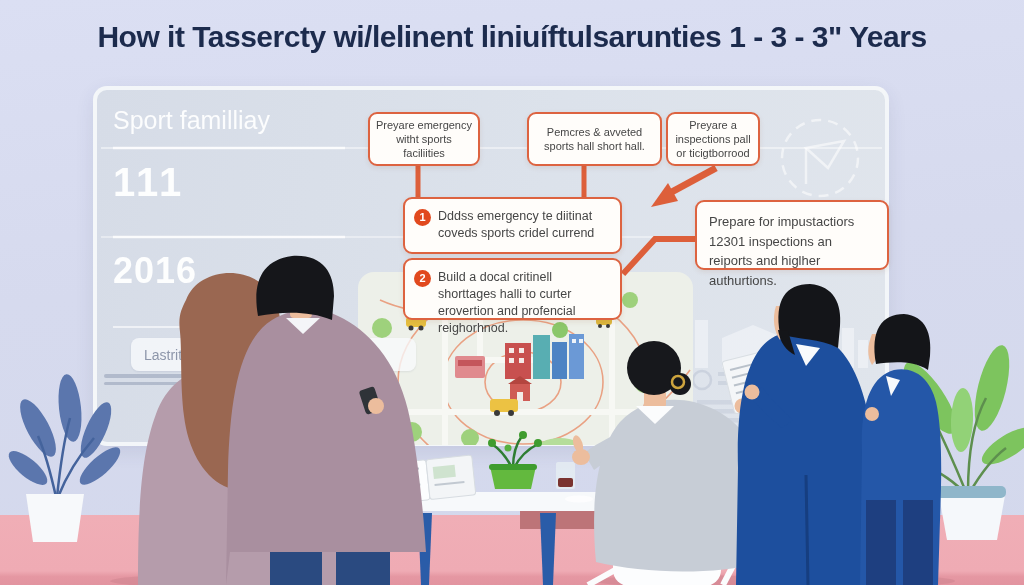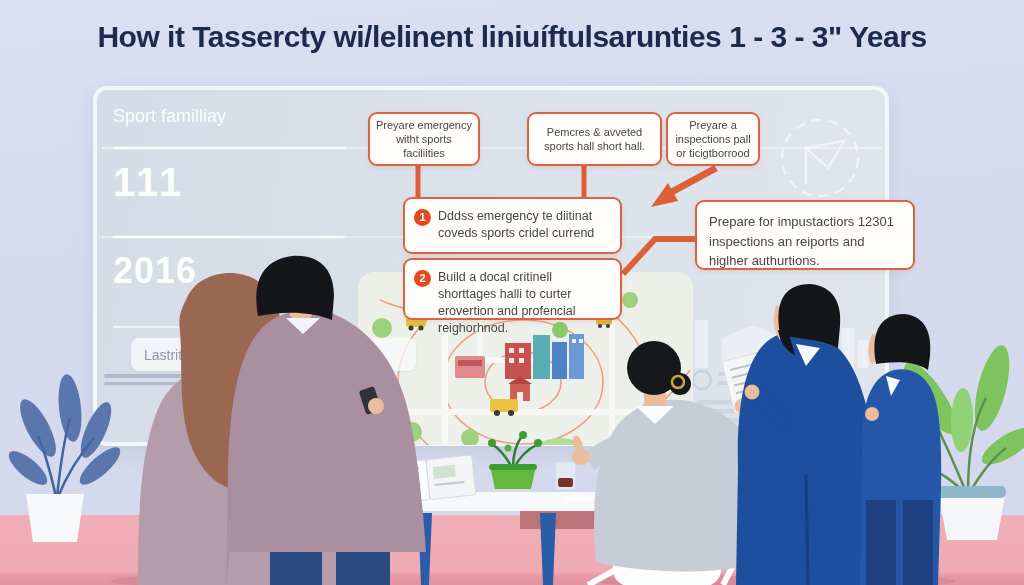--- a/index.html
+++ b/index.html
@@ -5,21 +5,21 @@
   html,body{margin:0;padding:0;background:#c9cede;}
   .stage{position:relative;width:1024px;height:585px;overflow:hidden;
          font-family:Liberation Sans, sans-serif;
          background:linear-gradient(175deg,#dbdff3 0%,#d6daee 45%,#d3d8ec 100%);}
   .title{position:absolute;left:0;top:20px;width:1024px;text-align:center;
          font-size:30px;font-weight:bold;color:#1c2b4d;letter-spacing:-0.5px;}
   .board-bg{position:absolute;left:93px;top:86px;width:796px;height:360px;
             box-sizing:border-box;border:4px solid rgba(248,250,252,.85);border-radius:14px;
             background:linear-gradient(100deg,#d6dce7 0%,#dce2eb 55%,#e0e5ec 100%);
             box-shadow:0 6px 18px rgba(60,70,110,.10);}
-  .panel-heading{position:absolute;left:113px;top:106px;font-size:18px;color:rgba(255,255,255,.92);}
+  .panel-heading{position:absolute;left:113px;top:106px;font-size:25px;color:rgba(255,255,255,.92);}
   .stat-1{position:absolute;left:113px;top:160px;font-size:40px;font-weight:bold;color:rgba(255,255,255,.95);letter-spacing:3px;}
   .stat-2{position:absolute;left:113px;top:250px;font-size:36px;font-weight:bold;color:rgba(255,255,255,.95);letter-spacing:1px;}
   .tab{position:absolute;top:338px;height:33px;border-radius:8px;background:rgba(249,250,252,.78);
        display:flex;align-items:center;padding:0 0 0 13px;box-sizing:border-box;
        font-size:14px;color:#8d96aa;box-shadow:0 1px 2px rgba(90,100,130,.12);margin-left:28px;}
   .tbar{position:absolute;background:rgba(140,152,175,.5);border-radius:2px;}
   .map{position:absolute;left:358px;top:272px;width:335px;height:173px;border-radius:16px;
        background:#edf0e9;overflow:hidden;}
   .fbox{position:absolute;box-sizing:border-box;background:#fffdfa;border:2px solid #dd6340;
         border-radius:9px;color:#464646;box-shadow:0 2px 5px rgba(150,90,60,.12);}
@@ -165,21 +165,21 @@
   <div class="fbox top" style="left:666px;top:112px;width:94px;height:54px;">Preyare a inspections pall or ticigtborrood</div>
 
   <div class="fbox step" style="left:403px;top:197px;width:219px;height:57px;">
     <span class="badge">1</span>
     <span>Dddss emergency te diitinat coveds sports cridel currend</span>
   </div>
   <div class="fbox step" style="left:403px;top:258px;width:219px;height:62px;">
     <span class="badge">2</span>
     <span>Build a docal critinell shorttages halli to curter erovertion and profencial reighorhnod.</span>
   </div>
-  <div class="fbox note" style="left:695px;top:200px;width:220px;height:70px;">Prepare for impustactiors 12301 inspections an reiports and higlher authurtions.</div>
+  <div class="fbox note" style="left:695px;top:200px;width:194px;height:70px;">Prepare for impustactiors 12301 inspections an reiports and higlher authurtions.</div>
 
   <div class="floor"></div>
 
   <svg width="1024" height="585" viewBox="0 0 1024 585">
 
     <ellipse cx="235" cy="581" rx="125" ry="7" fill="rgba(120,60,70,.10)"></ellipse>
     <ellipse cx="690" cy="581" rx="95" ry="6" fill="rgba(120,60,70,.10)"></ellipse>
     <ellipse cx="895" cy="581" rx="60" ry="5" fill="rgba(120,60,70,.10)"></ellipse>
 
     <g>

